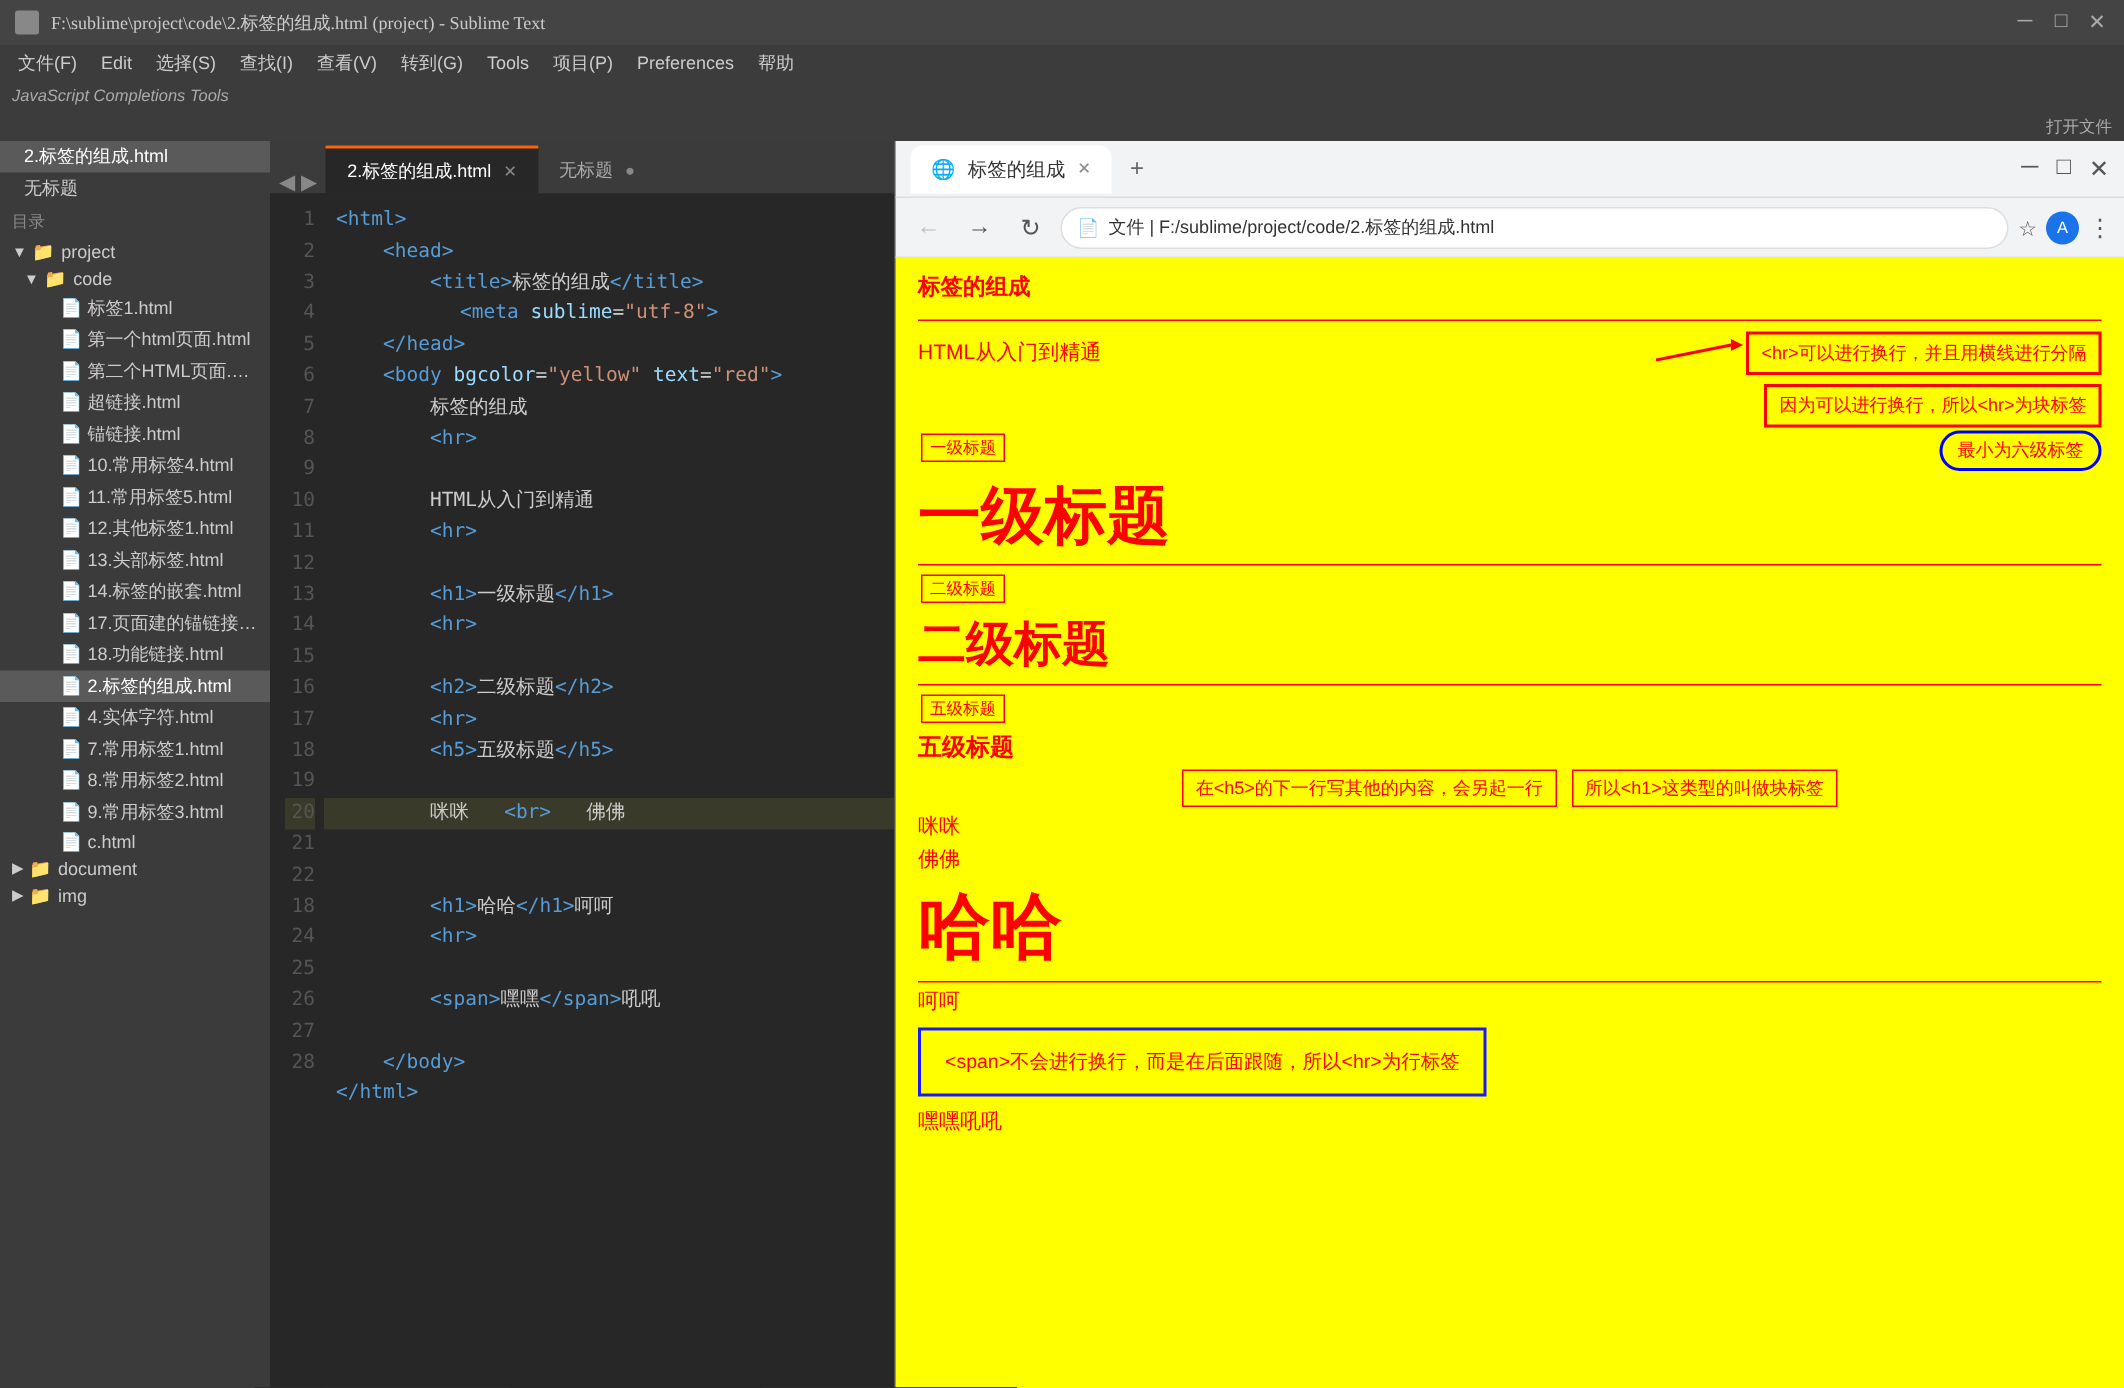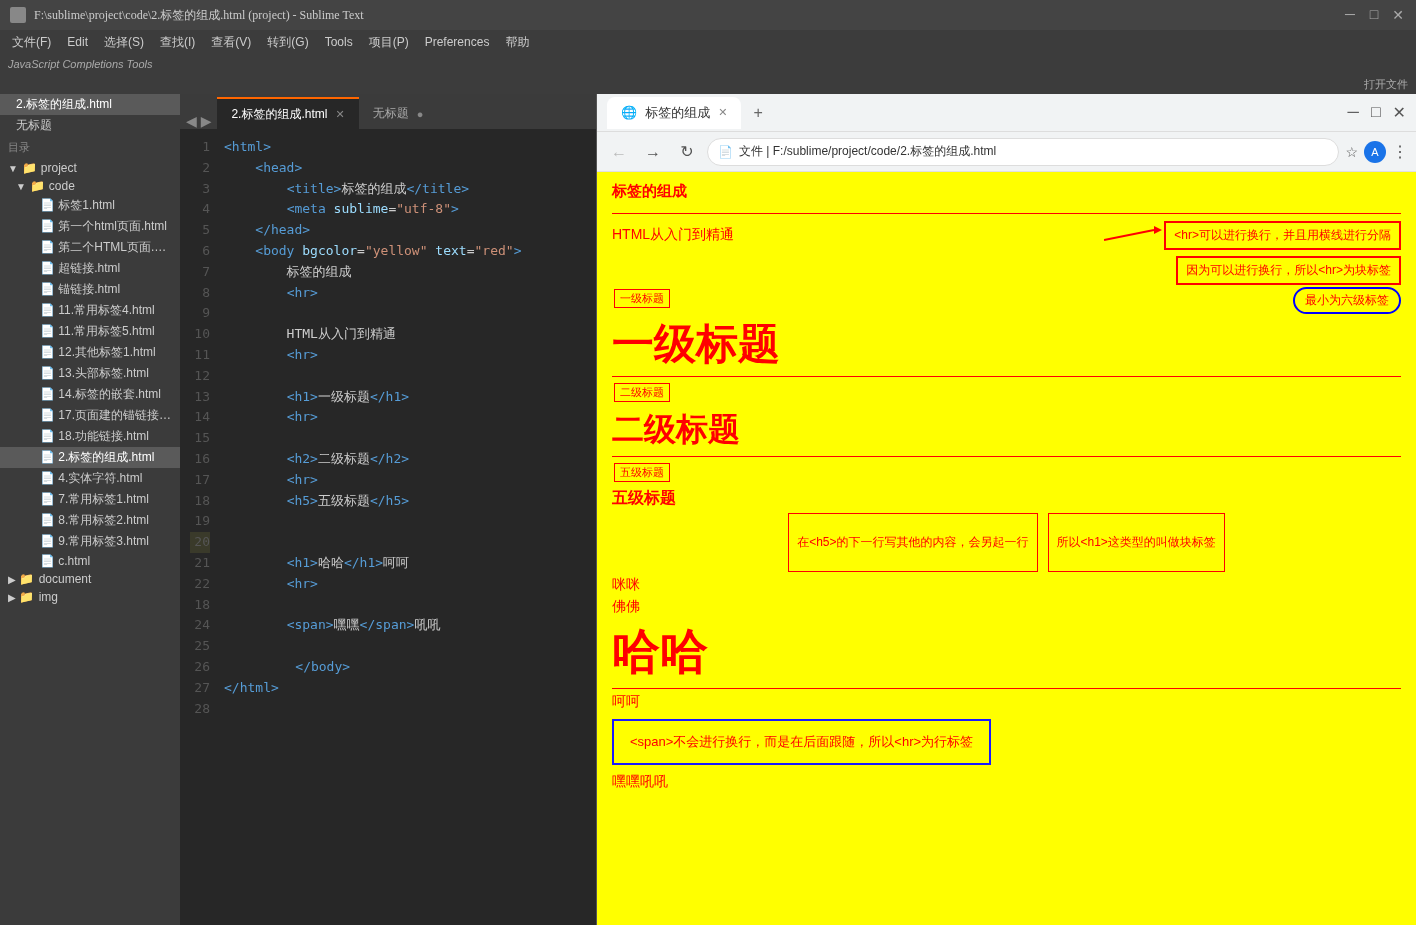--- a/index.html
+++ b/index.html
@@ -84,21 +84,21 @@
     .annotation-box { border: 2px solid red; padding: 4px 8px; font-size: 12px; color: red; background: yellow; display: inline-block; }
     .h1-text { color: red; font-size: 42px; font-weight: bold; }
     .h2-text { color: red; font-size: 32px; font-weight: bold; }
     .h5-text { color: red; font-size: 16px; font-weight: bold; }
     .ha-text { color: red; font-size: 48px; font-weight: bold; }
     .hr-line { border: none; border-top: 1px solid red; margin: 4px 0; }
     .inline-text { color: red; font-size: 14px; }
 
     .label-badge { border: 1px solid red; padding: 1px 5px; font-size: 11px; color: red; background: yellow; display: inline-block; margin: 2px; }
     .label-badge-blue { border: 2px solid blue; border-radius: 20px; padding: 3px 10px; font-size: 12px; color: red; background: yellow; display: inline-block; }
-    .desc-box { border: 1px solid red; padding: 20px 8px; font-size: 12px; color: red; background: yellow; display: inline-block; }
+    .desc-box { border: 1px solid red; padding: 3px 8px; font-size: 12px; color: red; background: yellow; display: inline-block; }
   </style>
 </head>
 <body>
 
 <div class="title-bar">
   <div class="title-bar-icon"></div>
   <div class="title-bar-title">F:\sublime\project\code\2.标签的组成.html (project) - Sublime Text</div>
   <div class="title-bar-controls">
     <div class="title-bar-btn">─</div>
     <div class="title-bar-btn">□</div>
@@ -141,21 +141,21 @@
     <div class="folder-item" style="padding-left:16px;">
       <span class="arrow">▼</span>
       <span class="folder-icon">📁</span>
       <span>code</span>
     </div>
     <div class="sidebar-item indent3">📄 <span>标签1.html</span></div>
     <div class="sidebar-item indent3">📄 <span>第一个html页面.html</span></div>
     <div class="sidebar-item indent3">📄 <span>第二个HTML页面.html</span></div>
     <div class="sidebar-item indent3">📄 <span>超链接.html</span></div>
     <div class="sidebar-item indent3">📄 <span>锚链接.html</span></div>
-    <div class="sidebar-item indent3">📄 <span>11.常用标签4.html</span></div>
+    <div class="sidebar-item indent3">📄 <span>10.常用标签4.html</span></div>
     <div class="sidebar-item indent3">📄 <span>11.常用标签5.html</span></div>
     <div class="sidebar-item indent3">📄 <span>12.其他标签1.html</span></div>
     <div class="sidebar-item indent3">📄 <span>13.头部标签.html</span></div>
     <div class="sidebar-item indent3">📄 <span>14.标签的嵌套.html</span></div>
     <div class="sidebar-item indent3">📄 <span>17.页面建的锚链接.html</span></div>
     <div class="sidebar-item indent3">📄 <span>18.功能链接.html</span></div>
     <div class="sidebar-item indent3 active">📄 <span>2.标签的组成.html</span></div>
     <div class="sidebar-item indent3">📄 <span>4.实体字符.html</span></div>
     <div class="sidebar-item indent3">📄 <span>7.常用标签1.html</span></div>
     <div class="sidebar-item indent3">📄 <span>8.常用标签2.html</span></div>
@@ -214,43 +214,44 @@
           <div>18</div>
           <div>24</div>
           <div>25</div>
         <div>26</div>
           <div>27</div>
           <div>28</div>
       </div>
       <div class="code-content"><span style="color:#569cd6;">&lt;html&gt;</span>
     <span style="color:#569cd6;">&lt;head&gt;</span>
         <span style="color:#569cd6;">&lt;title&gt;</span><span style="color:#ccc;">标签的组成</span><span style="color:#569cd6;">&lt;/title&gt;</span>
-        <span style="color:#569cd6;">&lt;meta</span> <span style="color:#9cdcfe;">sublime</span>=<span style="color:#ce9178;">"utf-8"</span><span style="color:#569cd6;">&gt;</span>
+        <span style="color:#569cd6;margin-left:20px;">&lt;meta</span> <span style="color:#9cdcfe;">sublime</span>=<span style="color:#ce9178;">"utf-8"</span><span style="color:#569cd6;">&gt;</span>
     <span style="color:#569cd6;">&lt;/head&gt;</span>
     <span style="color:#569cd6;">&lt;body</span> <span style="color:#9cdcfe;">bgcolor</span>=<span style="color:#ce9178;">"yellow"</span> <span style="color:#9cdcfe;">text</span>=<span style="color:#ce9178;">"red"</span><span style="color:#569cd6;">&gt;</span>
         标签的组成
         <span style="color:#569cd6;">&lt;hr&gt;</span>
 
         HTML从入门到精通
         <span style="color:#569cd6;">&lt;hr&gt;</span>
 
         <span style="color:#569cd6;">&lt;h1&gt;</span>一级标题<span style="color:#569cd6;">&lt;/h1&gt;</span>
         <span style="color:#569cd6;">&lt;hr&gt;</span>
 
         <span style="color:#569cd6;">&lt;h2&gt;</span>二级标题<span style="color:#569cd6;">&lt;/h2&gt;</span>
         <span style="color:#569cd6;">&lt;hr&gt;</span>
         <span style="color:#569cd6;">&lt;h5&gt;</span>五级标题<span style="color:#569cd6;">&lt;/h5&gt;</span>
 
+<span style="background:#3a3a2a; display:block; margin: 0 -8px; padding: 0 8px;">        咪咪   <span style="color:#569cd6;">&lt;br&gt;</span>   佛佛</span>
 
         <span style="color:#569cd6;">&lt;h1&gt;</span>哈哈<span style="color:#569cd6;">&lt;/h1&gt;</span>呵呵
         <span style="color:#569cd6;">&lt;hr&gt;</span>
 
         <span style="color:#569cd6;">&lt;span&gt;</span>嘿嘿<span style="color:#569cd6;">&lt;/span&gt;</span>吼吼
 
-    <span style="color:#569cd6;margin-left:40px;">&lt;/body&gt;</span>
+    <span style="color:#569cd6;">&lt;/body&gt;</span>
 <span style="color:#569cd6;">&lt;/html&gt;</span></div>
     </div>
   </div>
 
   <div class="browser-area">
 
     <div class="browser-title-bar">
       <div class="browser-tab">
         <span>🌐</span>
         <span>标签的组成</span>

